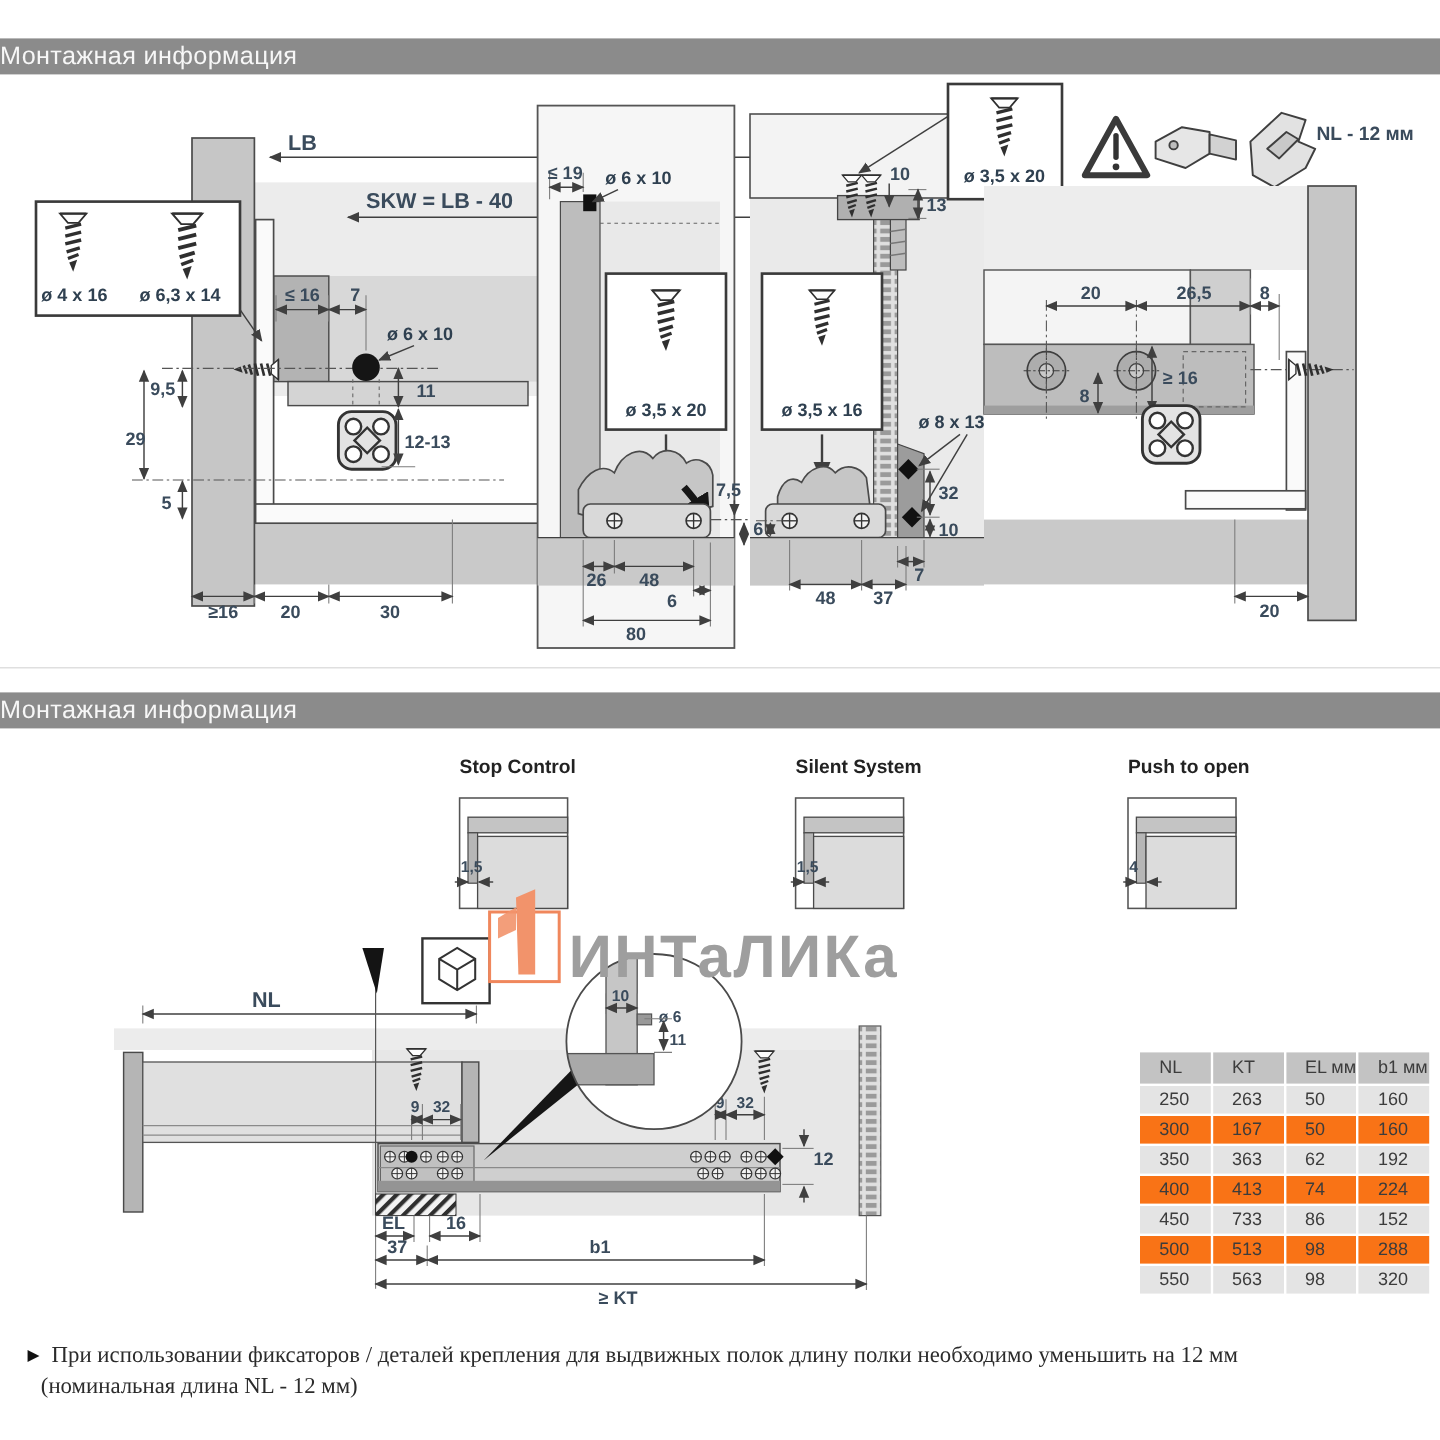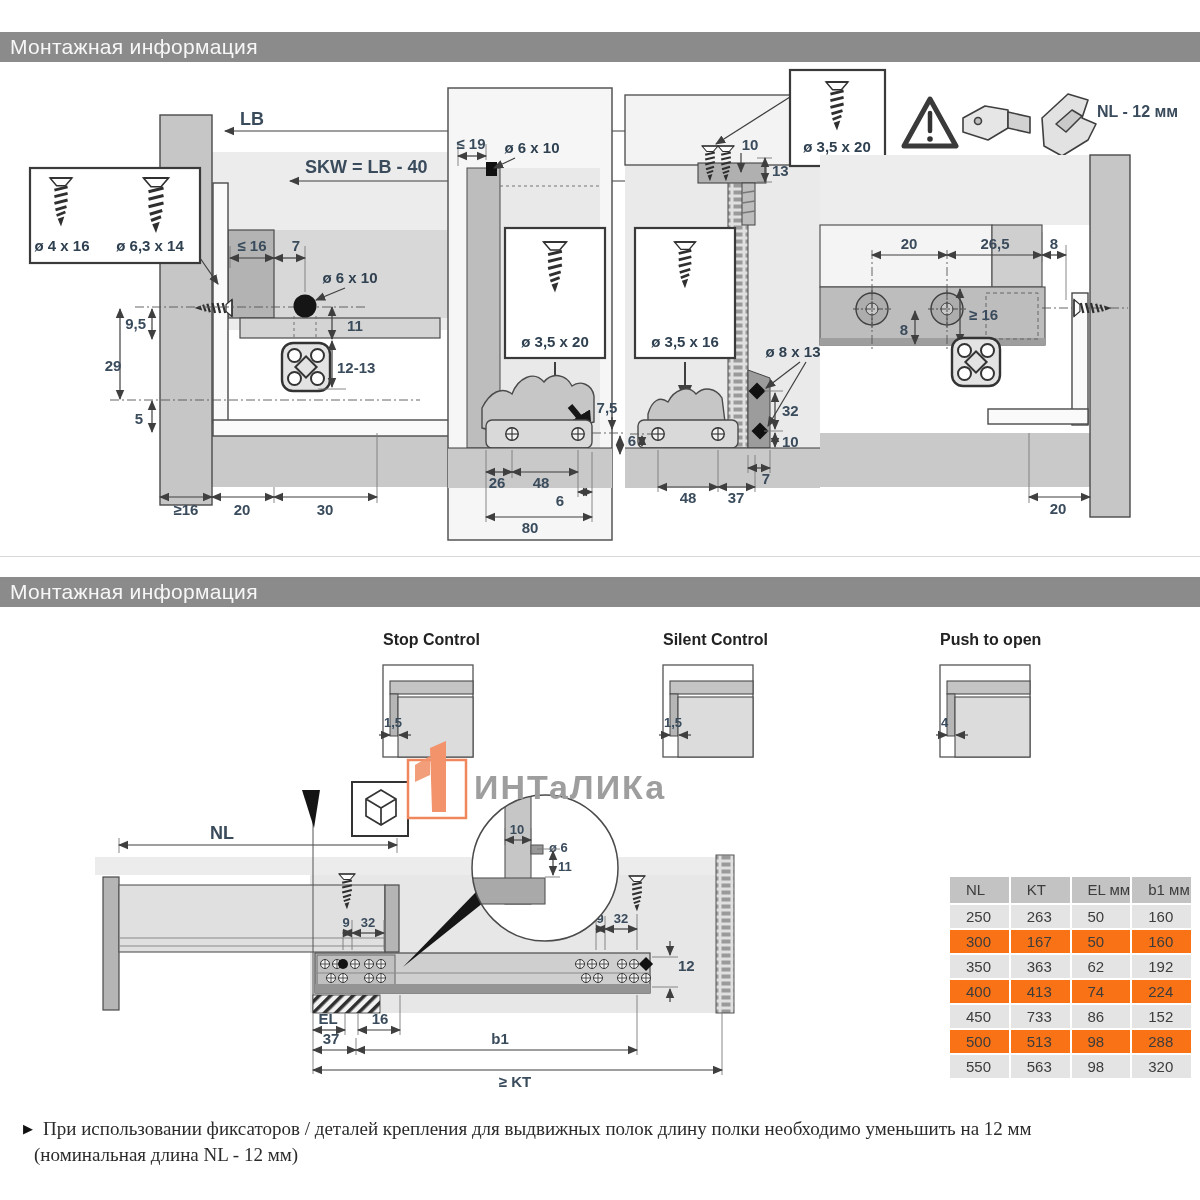--- a/index.html
+++ b/index.html
@@ -1,34 +1,34 @@
 <!DOCTYPE html>
 <html><head>
 <meta charset="utf-8">
 <style>
   html,body{margin:0;padding:0;background:#fff;}
   #page{position:relative;width:1200px;height:1200px;background:#fff;overflow:hidden;
         font-family:"Liberation Sans","DejaVu Sans",sans-serif;}
   .bar{position:absolute;left:0;width:1200px;height:30px;background:#8b8b8b;color:#f7f7f7;
-       font-size:21px;line-height:30px;padding-left:10px;box-sizing:border-box;letter-spacing:.3px;}
+       font-size:21px;line-height:30px;padding-left:0;box-sizing:border-box;letter-spacing:.3px;}
   #bar1{top:32px}
   #bar2{top:577px}
   .divider{position:absolute;left:0;top:556px;width:1200px;height:1px;background:#d8d8d8;}
   svg{position:absolute;left:0;top:0;}
   svg text{fill:#3a4b5c;font-family:"Liberation Sans","DejaVu Sans",sans-serif;}
   .dim{font-size:15px;font-weight:bold;}
   .dm13{font-size:13px;font-weight:bold;}
   .lbs{font-size:15px;font-weight:bold;fill:#2f4050;}
   .big{font-size:18px;font-weight:bold;fill:#3a4b5c;}
   .dl{stroke:#3f3f3f;stroke-width:1.2;}
   .xl{stroke:#7c7c7c;stroke-width:.9;}
   .dd{stroke:#555;stroke-width:.9;stroke-dasharray:9 3 2 3;fill:none;}
   .ds{stroke:#666;stroke-width:.9;stroke-dasharray:3 3;fill:none;}
   .mini-label{position:absolute;font-size:16px;font-weight:bold;color:#222;}
-  #logo-text{position:absolute;left:474px;top:768px;font-size:34px;font-weight:bold;
+  #logo-text{position:absolute;left:474px;top:768px;font-size:50px;font-weight:bold;
              color:#9e9e9e;letter-spacing:2px;}
   #dim-table{position:absolute;left:950px;top:877px;width:241px;font-size:15px;color:#3c3c3c;}
   .trow{display:flex;gap:2px;margin-bottom:2px;}
   .trow .tcell{flex:1;height:23px;line-height:23px;padding-left:16px;background:#e4e4e4;}
   .trow.alt .tcell{background:#f97316;}
   .trow.thead .tcell{background:#c3c3c3;height:26px;line-height:26px;}
   .fn{position:absolute;left:23px;top:1116px;width:1180px;font-size:19px;color:#2b2b2b;line-height:26px;font-family:Liberation Serif, serif;}
   .fn .blt{font-size:13px;margin-right:10px;vertical-align:2px;color:#111;}
   .fn2{margin-left:11px;}
 </style>
@@ -439,21 +439,21 @@
       <line class="dl" x1="313" y1="1050" x2="356" y2="1050" marker-start="url(#ar)" marker-end="url(#ar)"></line>
       <text class="dim" x="331" y="1044" text-anchor="middle">37</text>
       <line class="dl" x1="356" y1="1050" x2="637" y2="1050" marker-start="url(#ar)" marker-end="url(#ar)"></line>
       <text class="dim" x="500" y="1044" text-anchor="middle">b1</text>
       <line class="dl" x1="313" y1="1070" x2="722" y2="1070" marker-start="url(#ar)" marker-end="url(#ar)"></line>
       <text class="dim" x="515" y="1087" text-anchor="middle">≥ KT</text>
     </g>
   </svg>
 
   <span class="mini-label" style="left:383px;top:631px">Stop Control</span>
-  <span class="mini-label" style="left:663px;top:631px">Silent Control</span>
+  <span class="mini-label" style="left:663px;top:631px">Silent System</span>
   <span class="mini-label" style="left:940px;top:631px">Push to open</span>
 
   <span id="logo-text">ИНТаЛИКа</span>
 
   <div id="dim-table">
       <div class="trow thead">
         <div class="tcell">NL мм</div>
         <div class="tcell">KT мм</div>
         <div class="tcell">EL мм</div>
         <div class="tcell">b1 мм</div>

